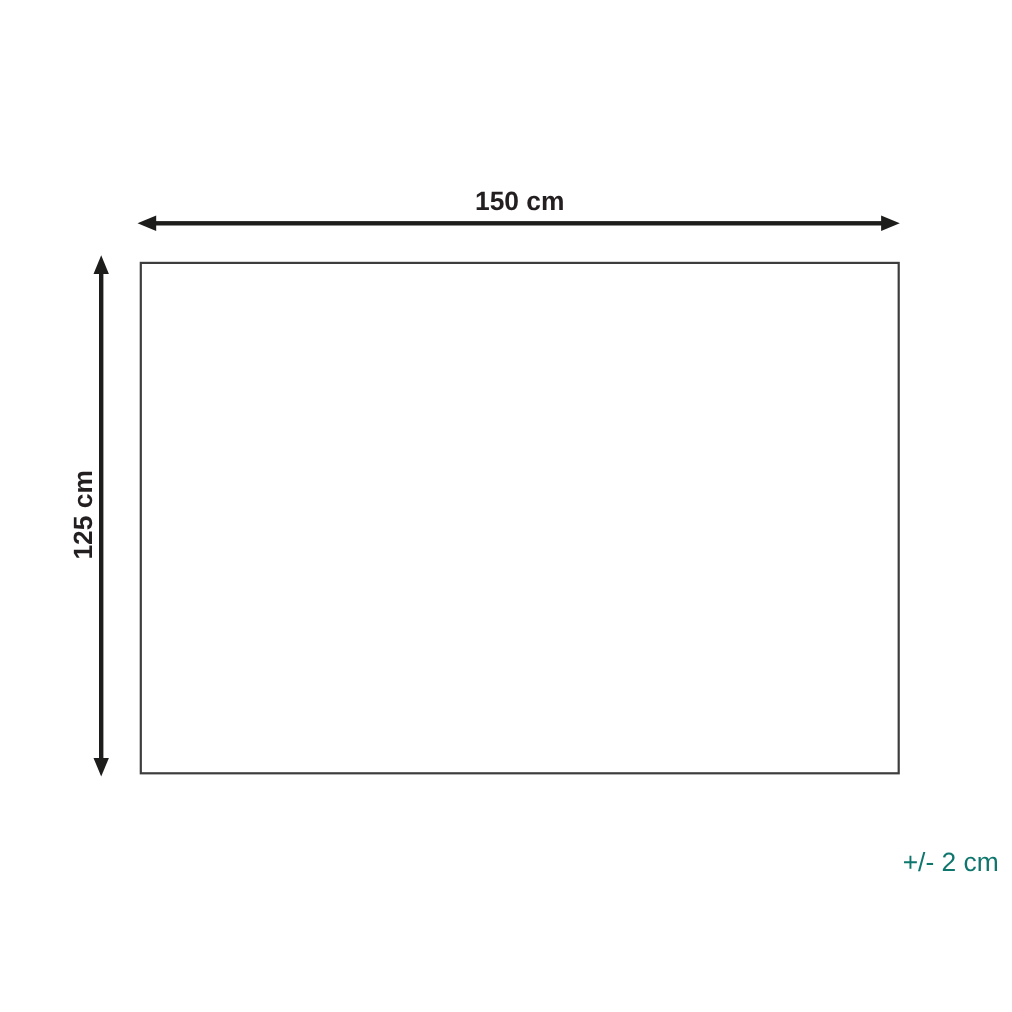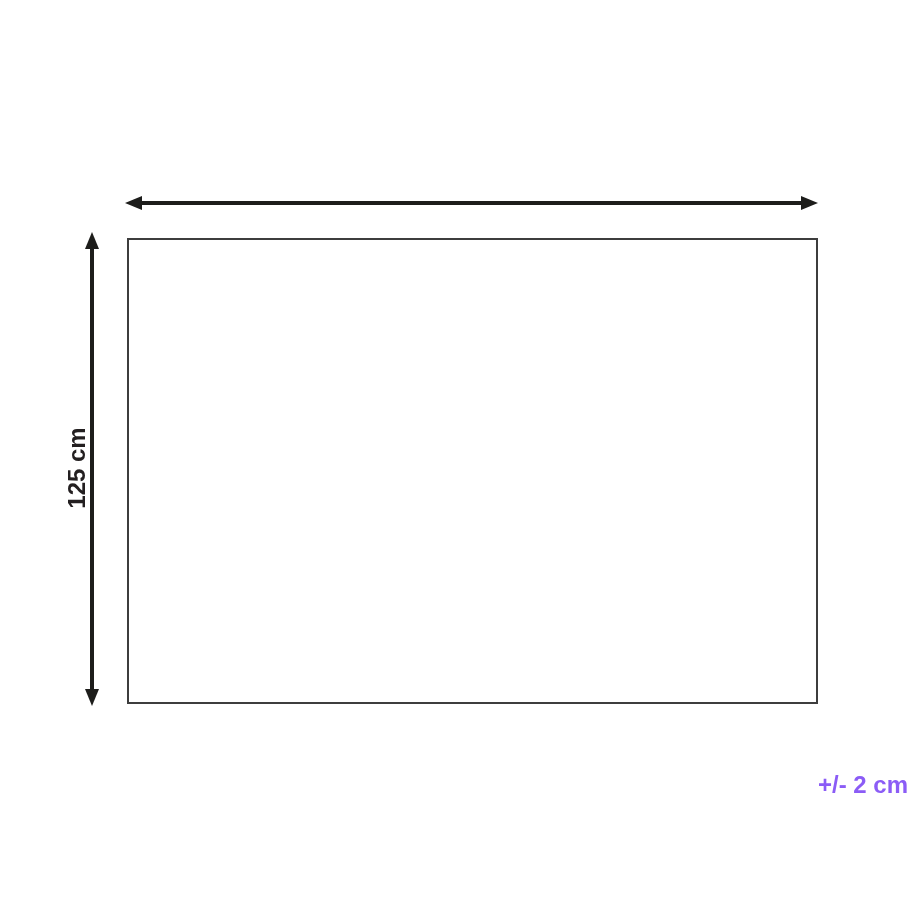--- a/index.html
+++ b/index.html
@@ -114,35 +114,36 @@
     font-weight: bold;
     color: #231f20;
   }
 
   
   .tolerance-label {
     position: absolute;
     right: 12px;
     top: 771px;
     font-size: 24px;
-    font-weight: bold;
-    color: #8b5cf6;
+    font-weight: normal;
+    color: #0f766e;
     white-space: nowrap;
   }
 </style>
 </head>
 <body>
 
 <div class="canvas">
 
   <div class="product-rect"></div>
 
   <div class="h-arrow-line"></div>
   <div class="h-arrowhead-left"></div>
   <div class="h-arrowhead-right"></div>
+  <div class="width-label">150 cm</div>
 
   <div class="v-arrow-line"></div>
   <div class="v-arrowhead-top"></div>
   <div class="v-arrowhead-bottom"></div>
   <div class="height-label-wrap">
     <span class="height-label">125 cm</span>
   </div>
 
   <div class="tolerance-label">+/- 2 cm</div>
 

